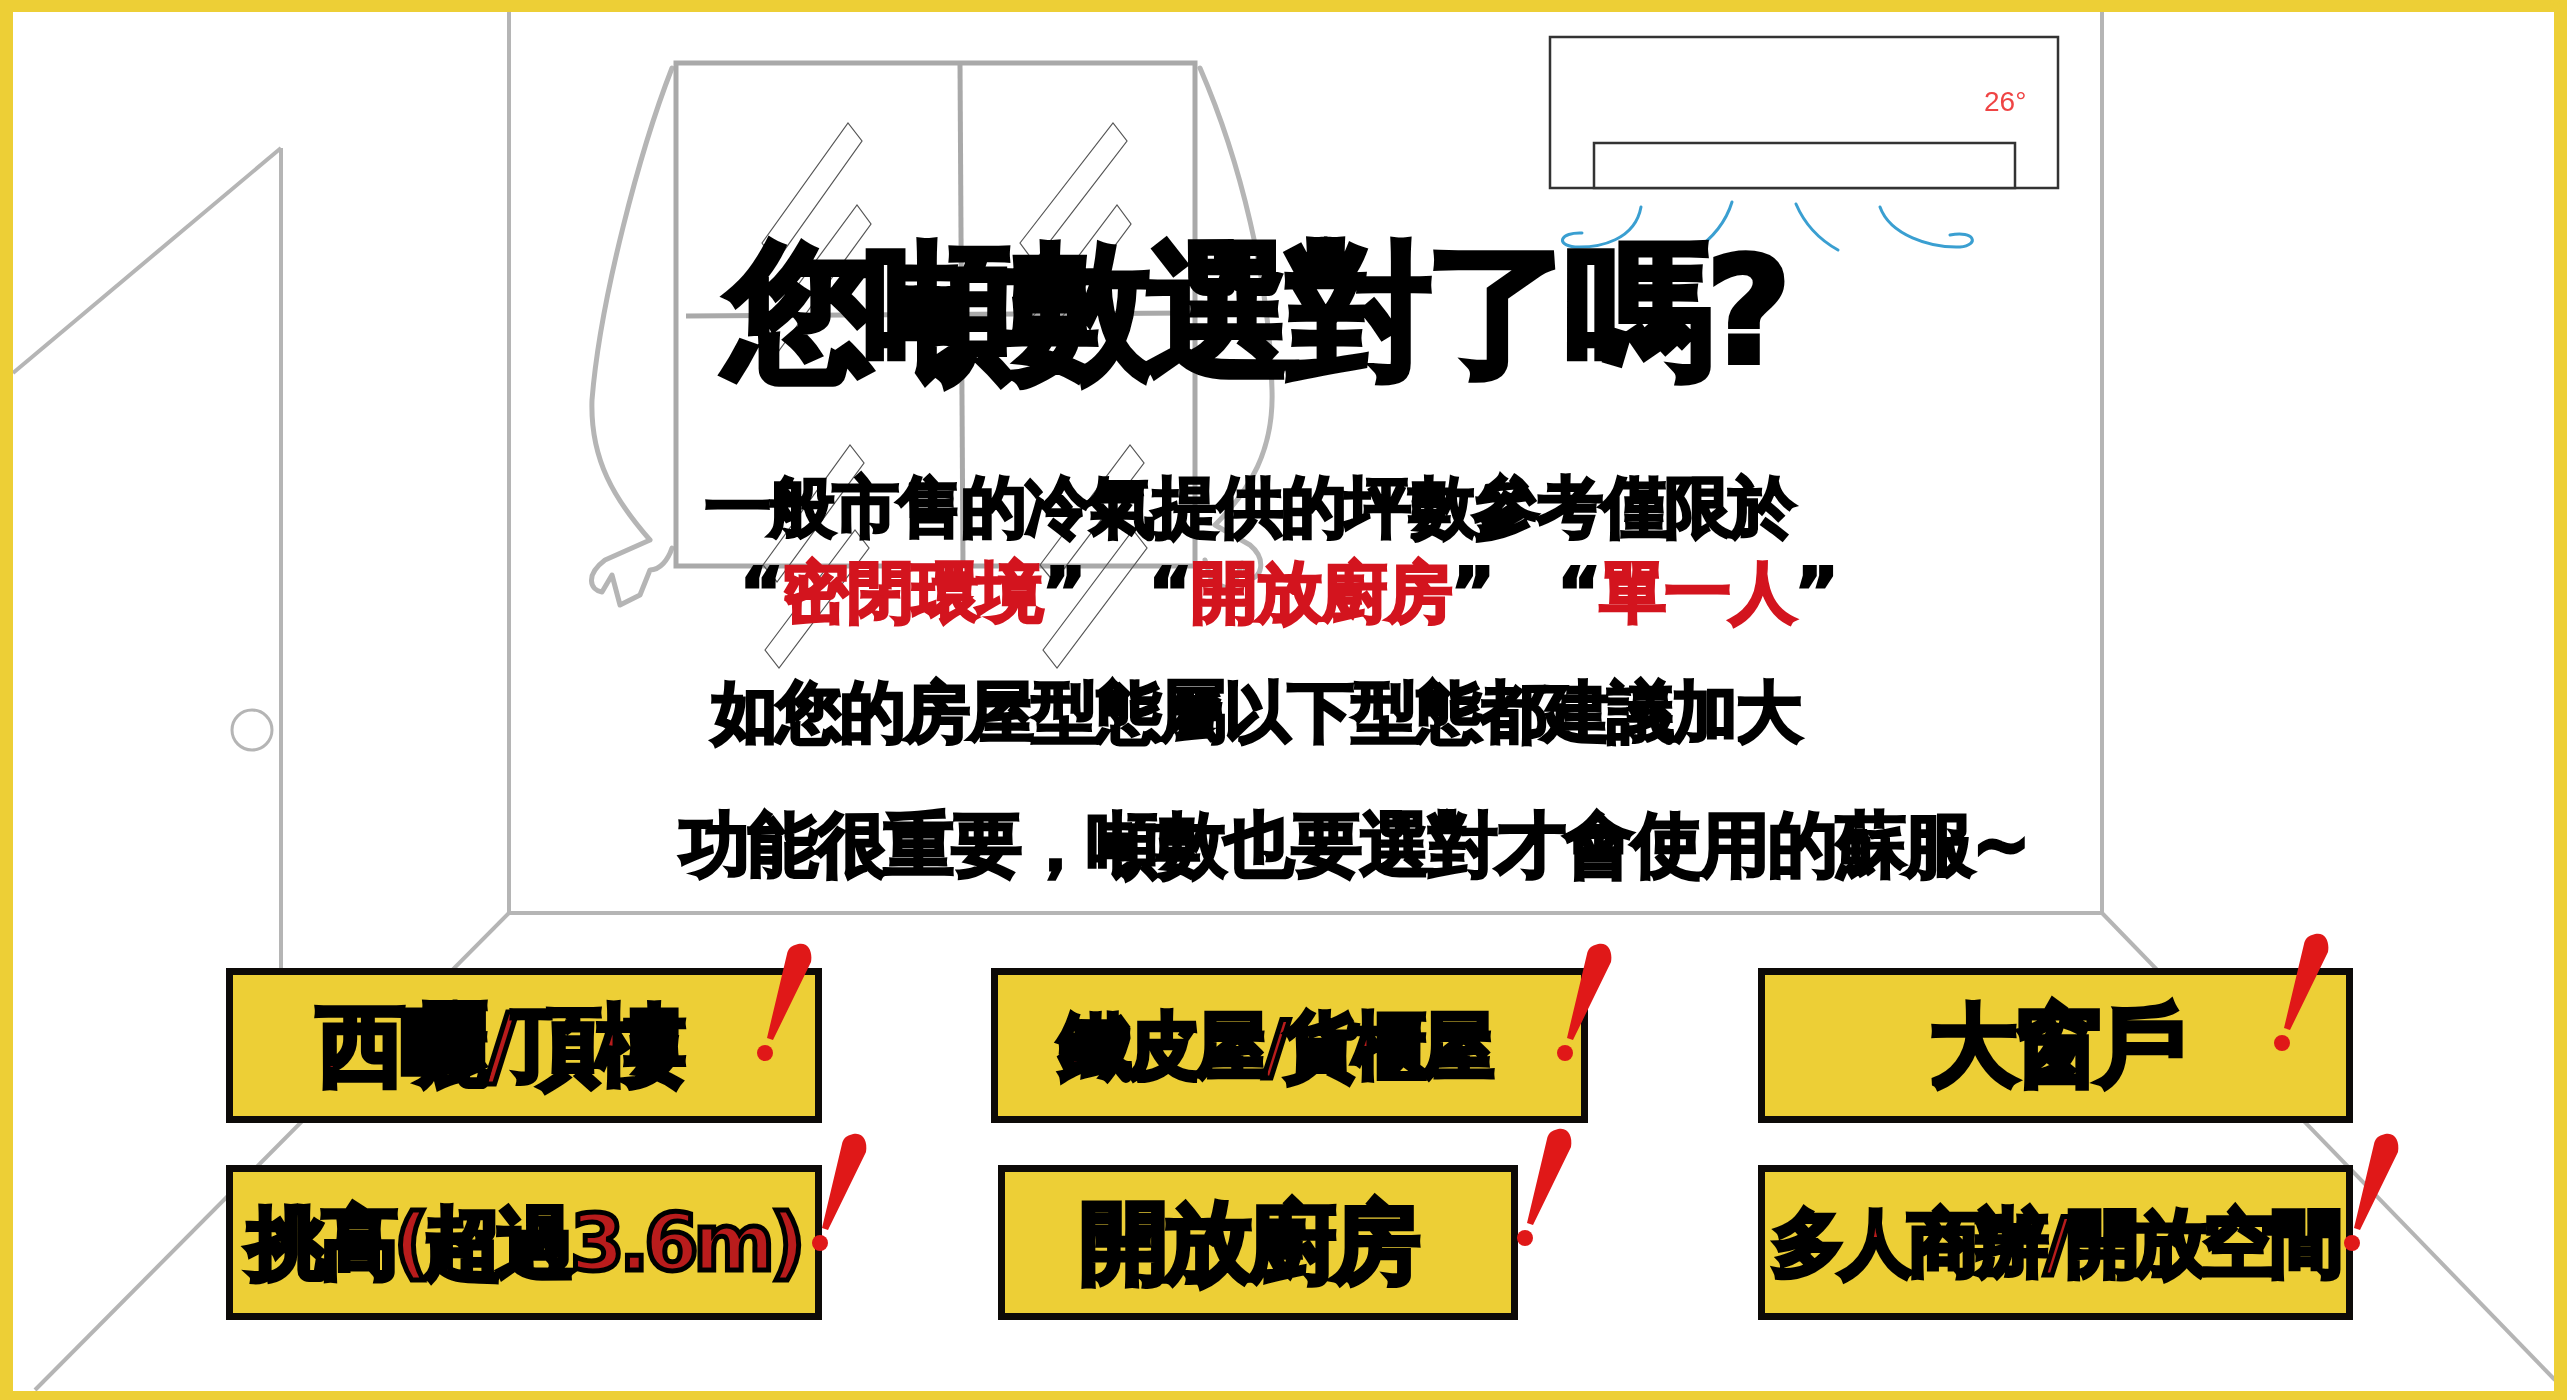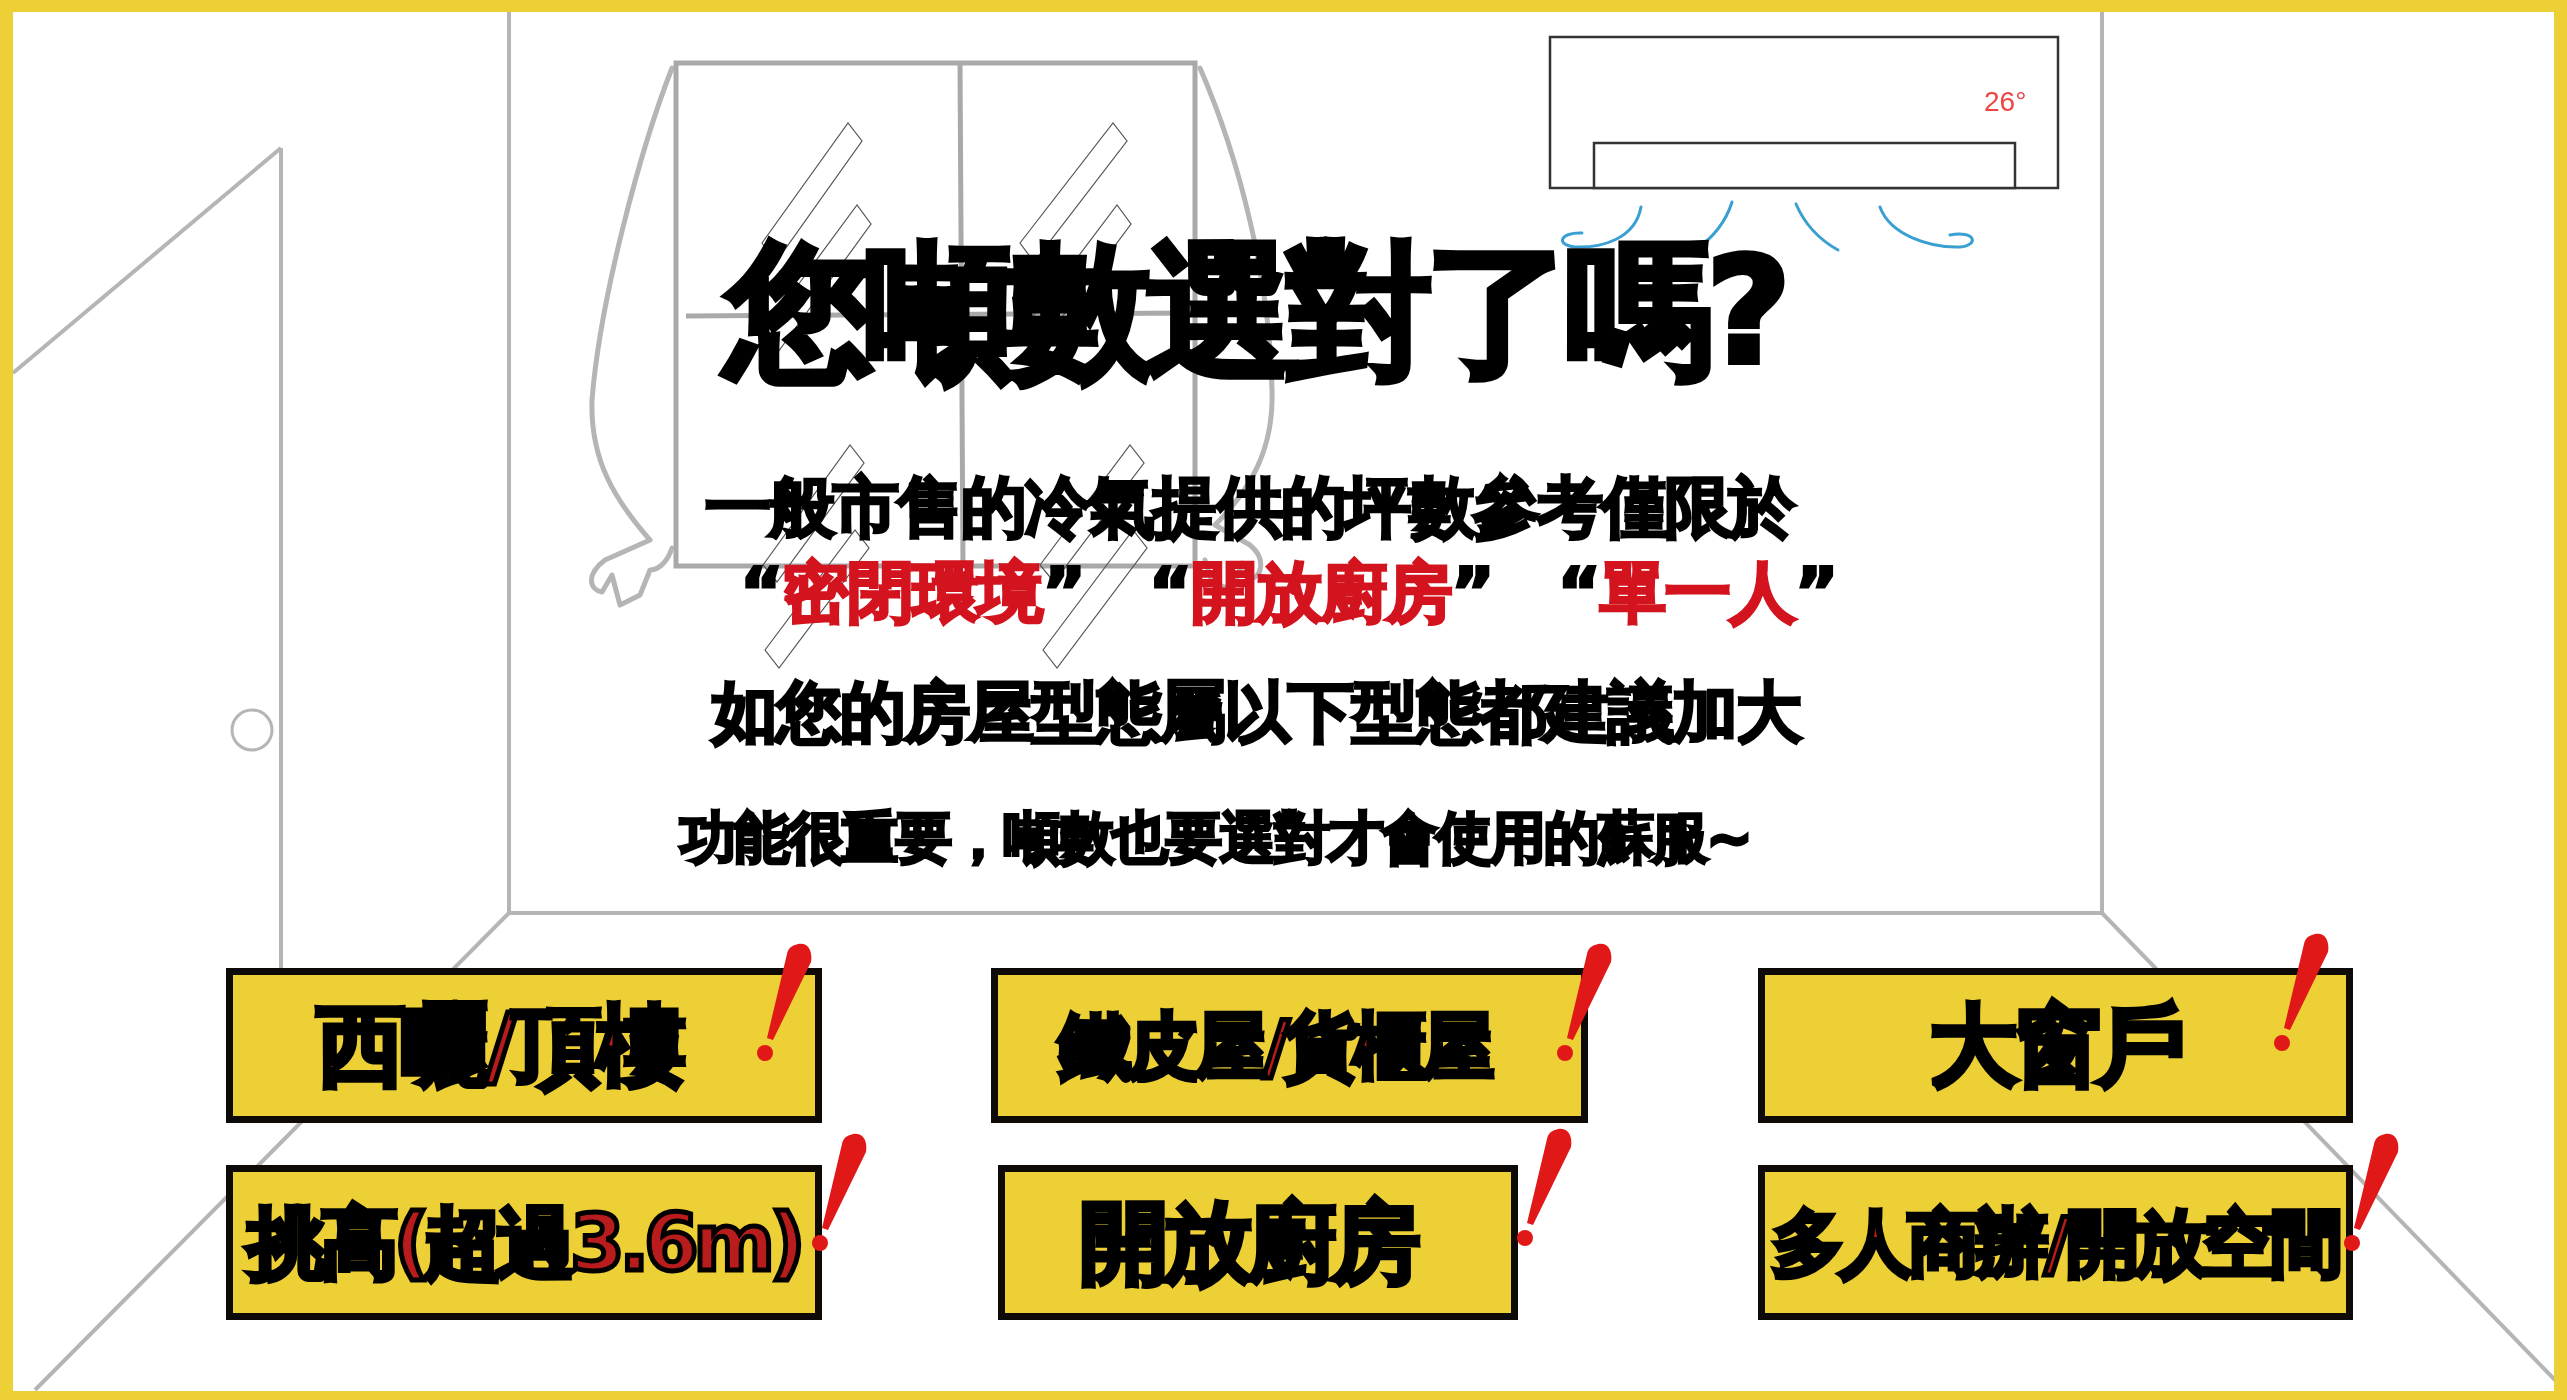--- a/index.html
+++ b/index.html
@@ -11,21 +11,21 @@
   .title { position: absolute; left: 0; width: 2567px; text-align: center; top: 238px; margin-left: 0;
            font-size: 146px; font-weight: bold; color: #000; letter-spacing: -6px; line-height: 1;
            -webkit-text-stroke: 6px #000; }
   .line { position: absolute; font-weight: bold; color: #000; line-height: 1; -webkit-text-stroke: 3px #000; white-space: nowrap; }
   .line1 { left: 705px; top: 475px; font-size: 66px; letter-spacing: -2px; }
   .line2 { left: 740px; top: 560px; font-size: 66px; letter-spacing: -1px; }
   .line2 .q { color: #000; }
   .line2 .hl { color: #D3141E; -webkit-text-stroke: 3px #D3141E; }
   .line2 .gap { display: inline-block; width: 64px; }
   .line3 { left: 712px; top: 680px; font-size: 66px; letter-spacing: -2px; }
-  .line4 { left: 680px; top: 810px; font-size: 56px; letter-spacing: -2px; }
+  .line4 { left: 680px; top: 810px; font-size: 70px; letter-spacing: -2px; }
   .tag { position: absolute; box-sizing: border-box; border: 7px solid #0d0a08; background: #EDCF36;
          display: flex; align-items: center; justify-content: center; }
   .tag span { font-weight: bold; color: #b91c1c; font-size: 88px; letter-spacing: -4px; -webkit-text-stroke: 5px #000; white-space: nowrap; line-height: 1; }
   .bang { position: absolute; z-index: 4; }
   .ac-temp { position: absolute; left: 1984px; top: 86px; font-family: "Liberation Sans", sans-serif;
              font-size: 28px; color: #ef4444; font-weight: normal; }
 </style>
 </head>
 <body>
 

